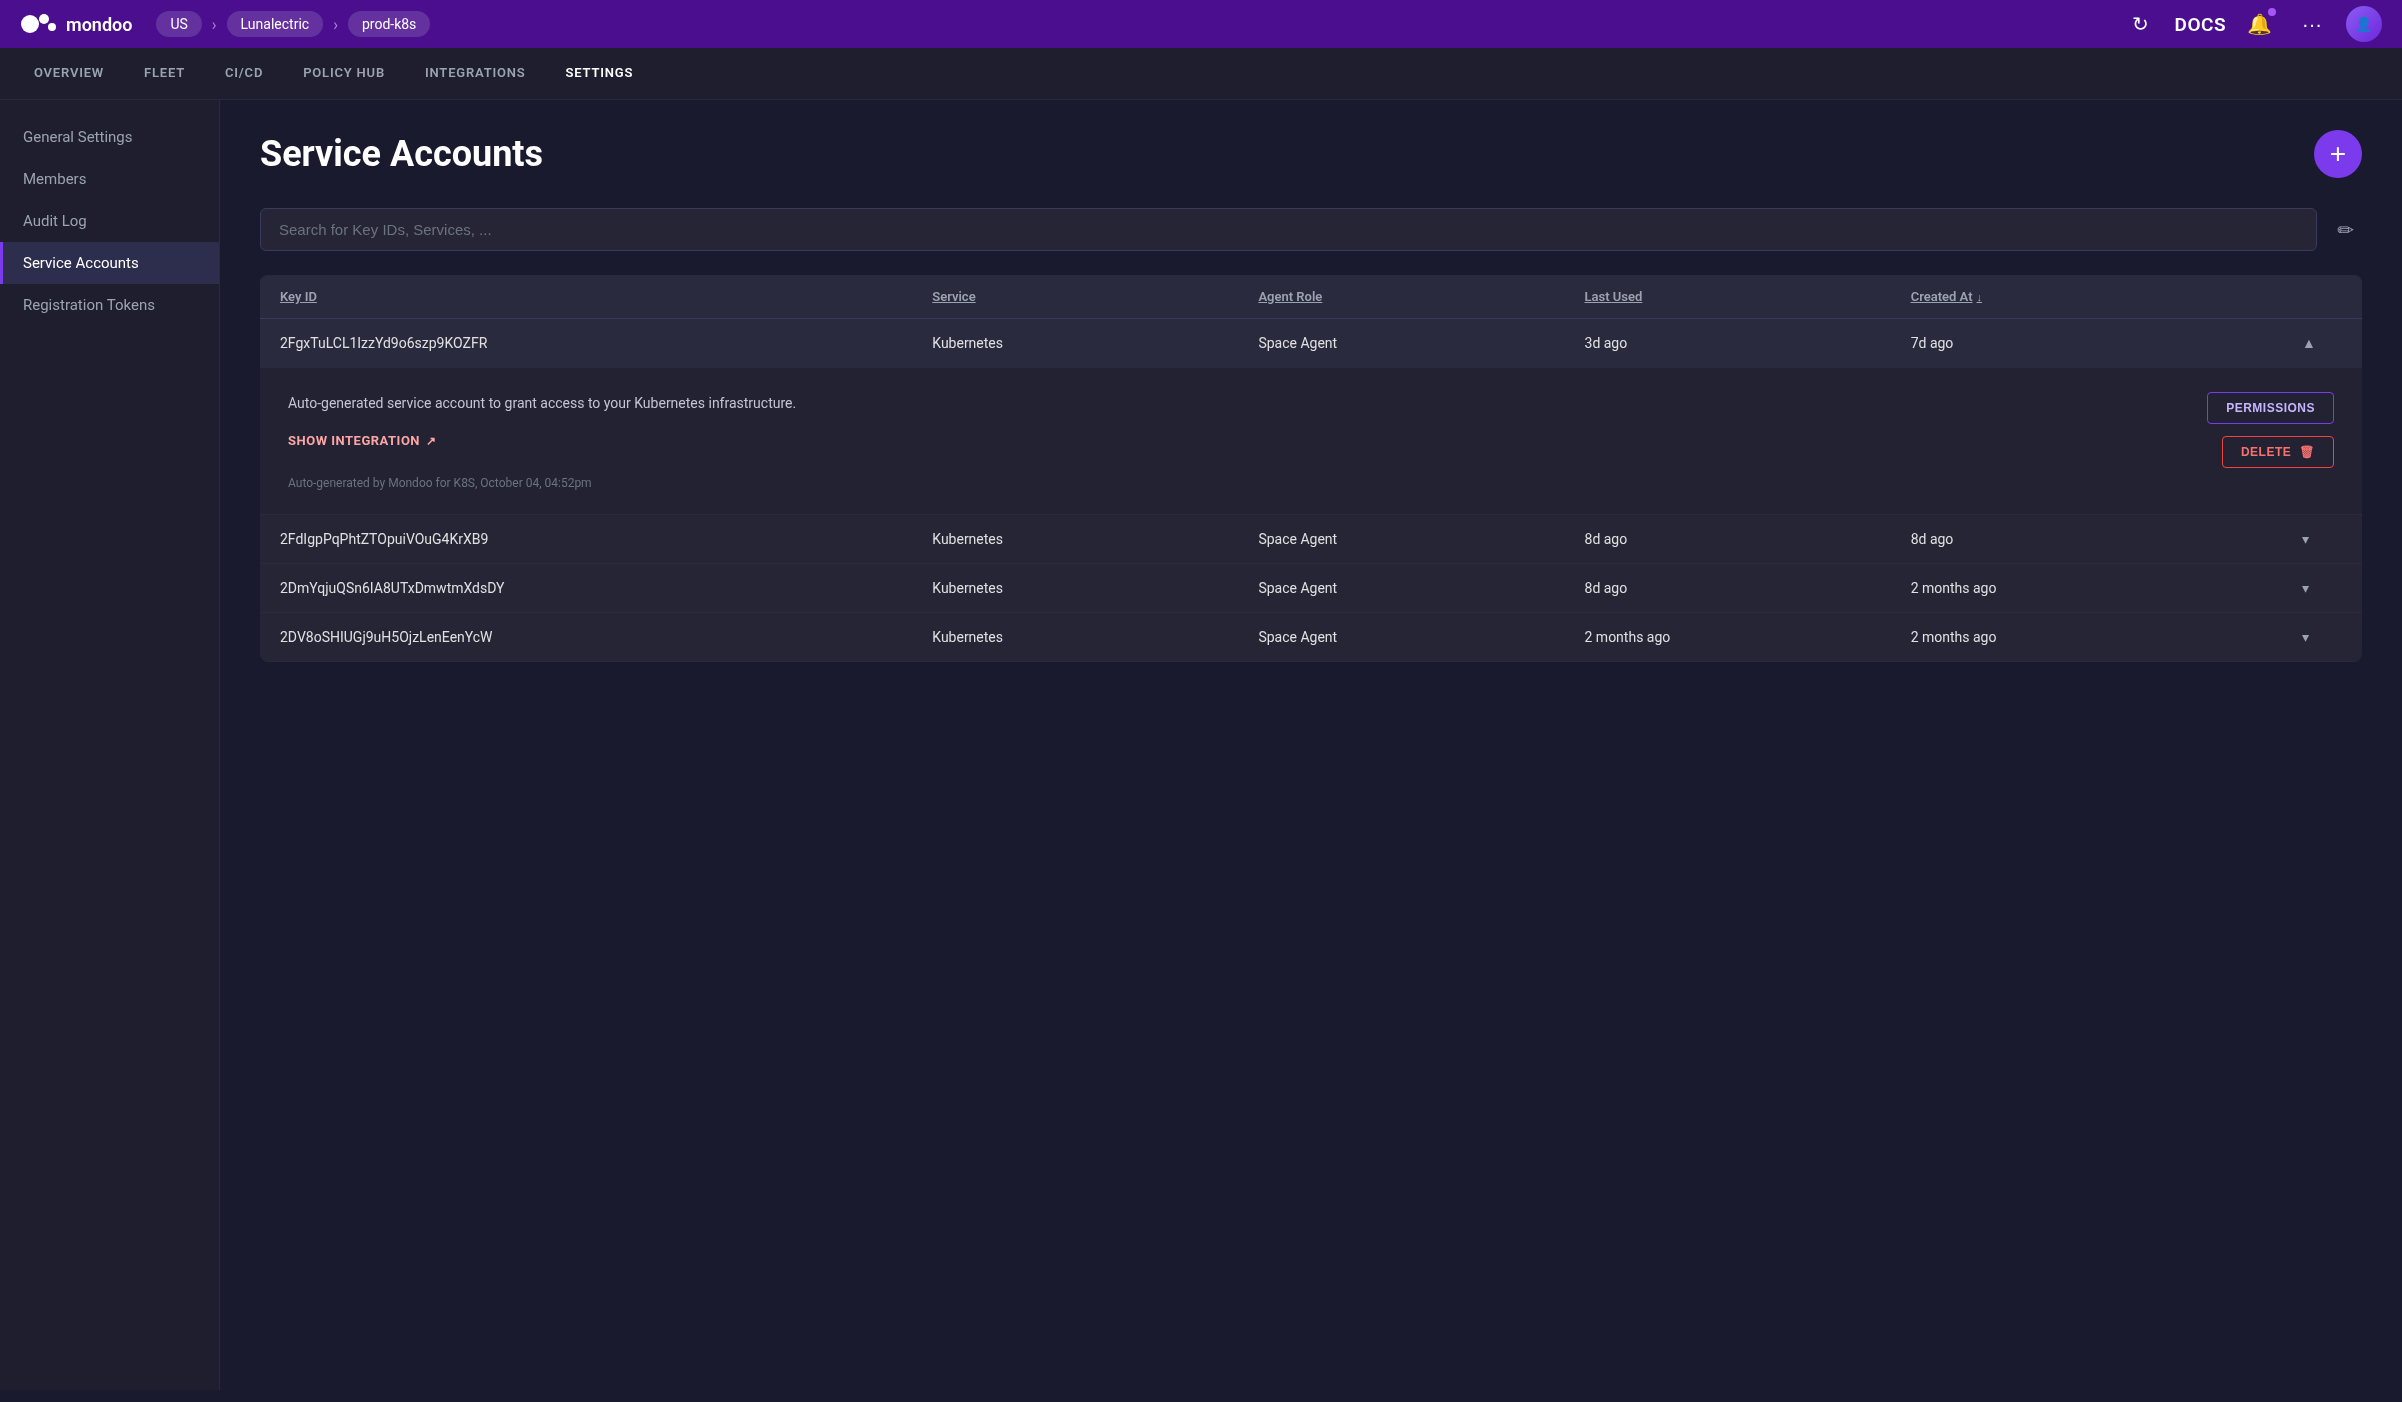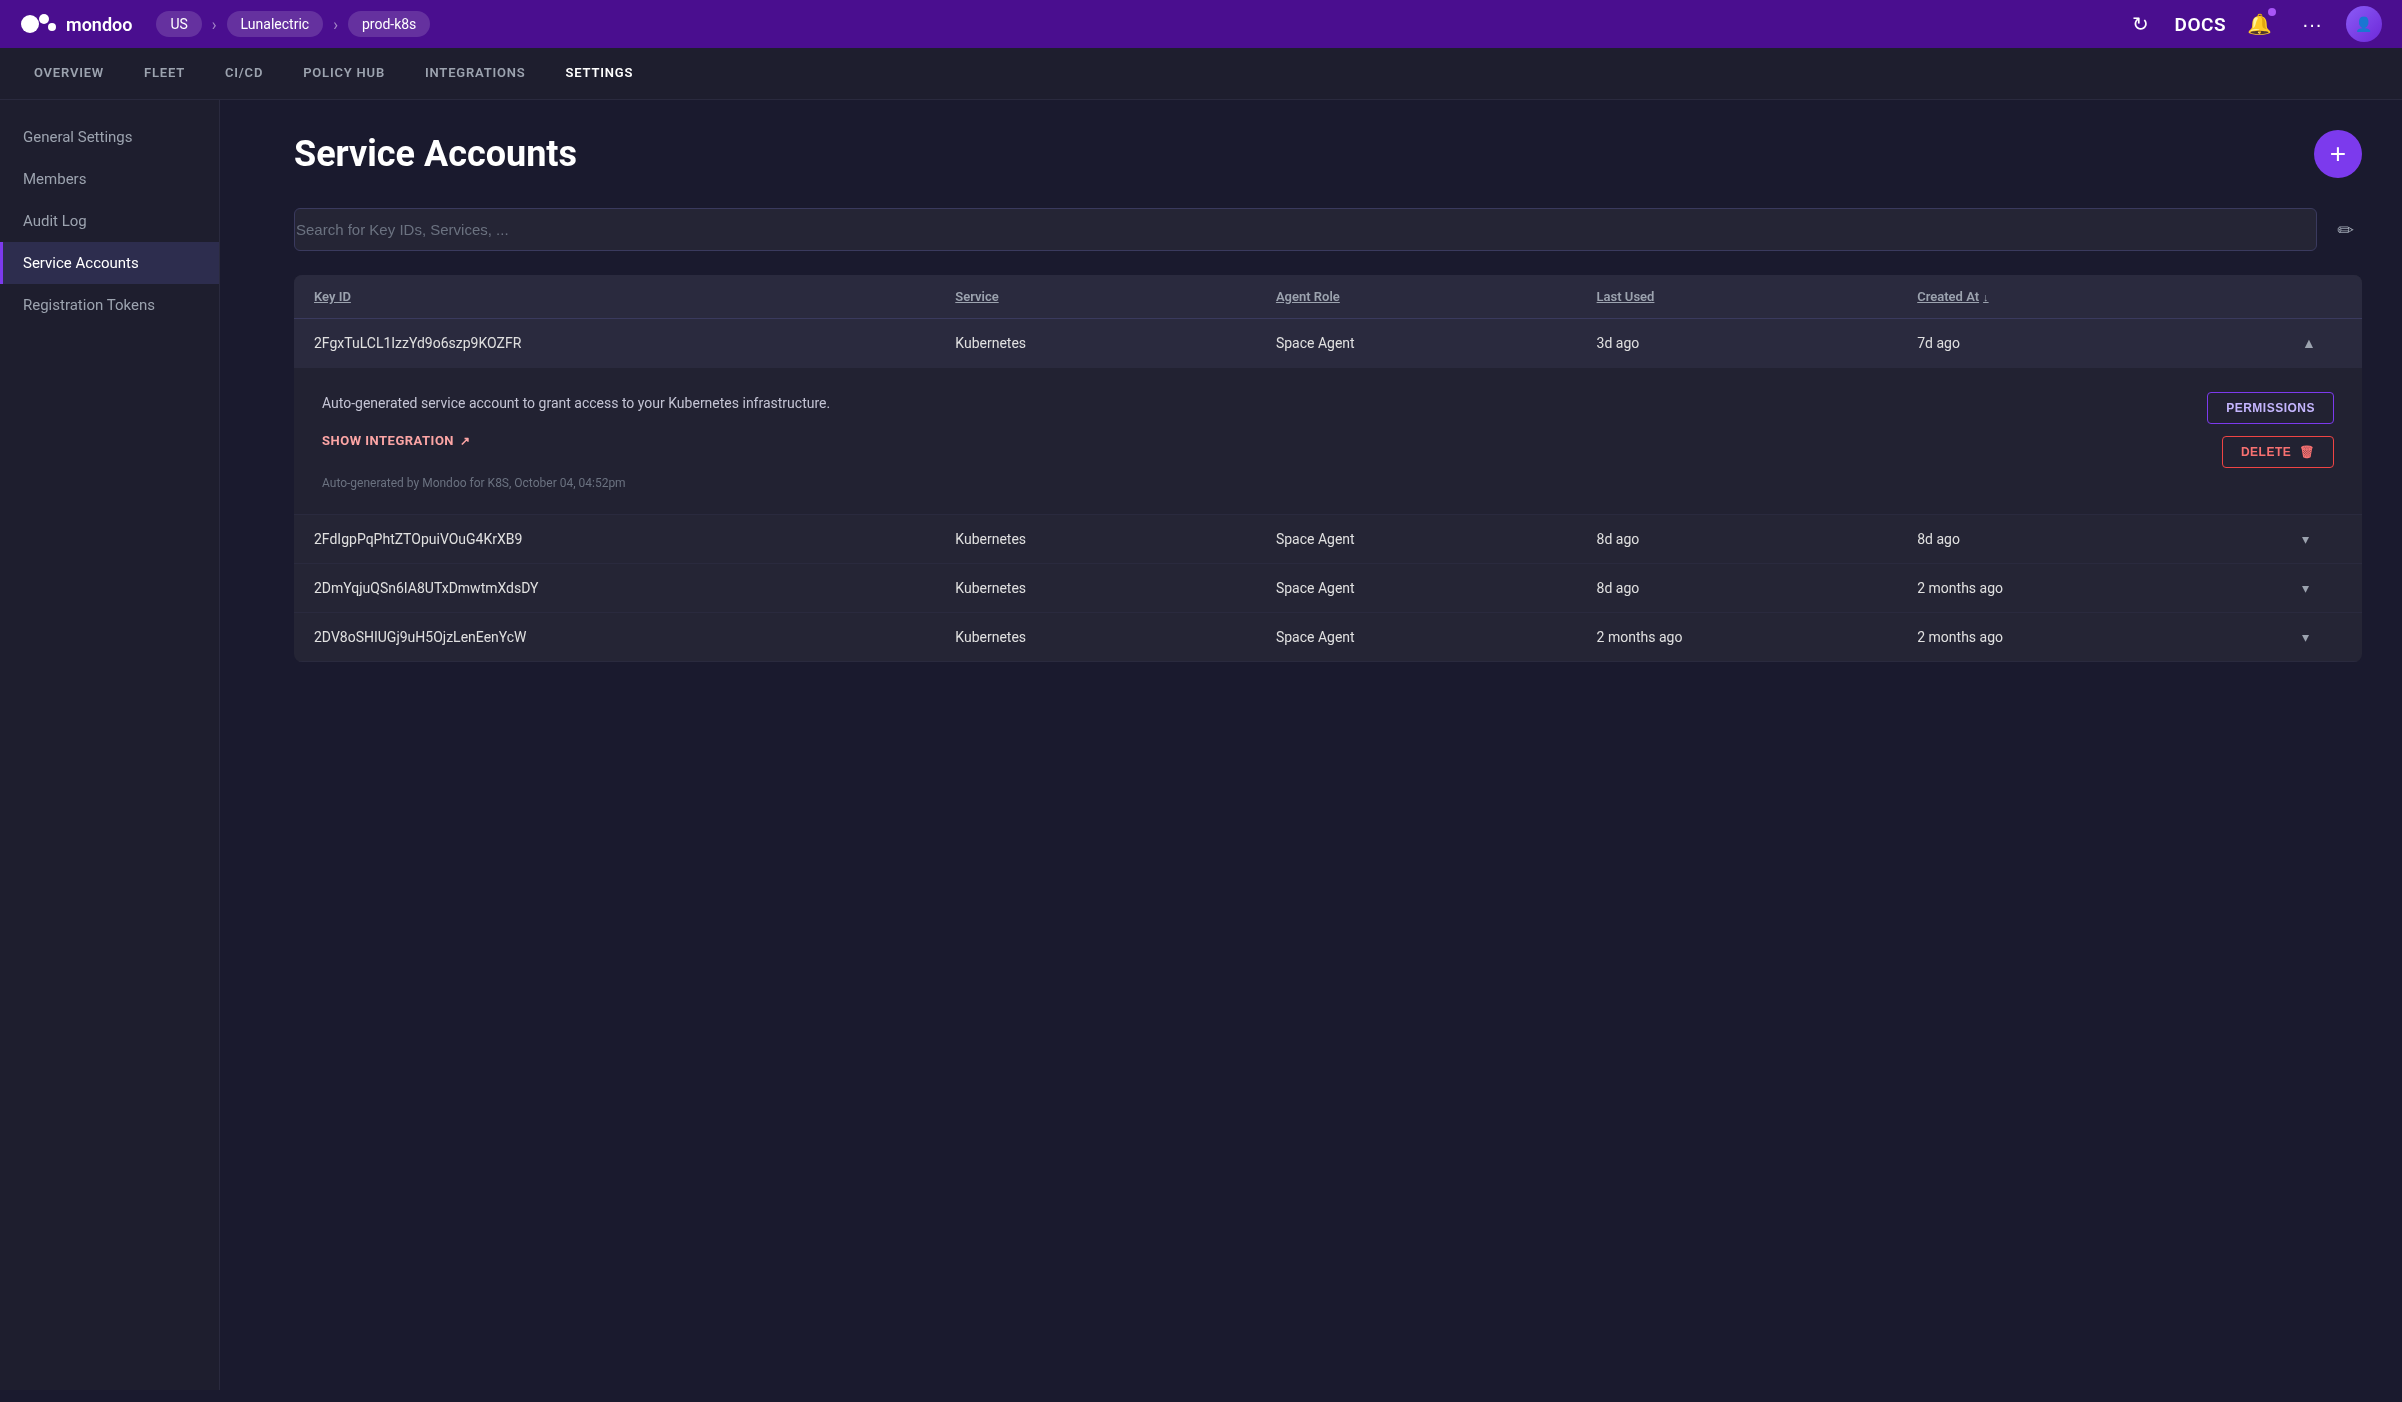--- a/index.html
+++ b/index.html
@@ -128,21 +128,20 @@
     }
     .sub-nav-item.active {
       color: white;
       border-bottom: 2px solid #7c3aed;
     }
 
     
     .main-layout {
       display: flex;
       min-height: calc(100vh - 112px);
-      gap: 34px;
     }
 
     
     .sidebar {
       width: 220px;
       background: #1e1e2e;
       border-right: 1px solid #2a2a3e;
       padding: 16px 0;
       flex-shrink: 0;
     }
@@ -196,21 +195,21 @@
       display: flex;
       align-items: center;
       gap: 12px;
       margin-bottom: 24px;
     }
     .search-input {
       flex: 1;
       background: #252535;
       border: 1px solid #3a3a5e;
       border-radius: 6px;
-      padding: 12px 1px;
+      padding: 12px 18px;
       color: #9ca3af;
       font-size: 15px;
       outline: none;
     }
     .search-input::placeholder { color: #6b7280; }
     .edit-btn {
       background: none;
       border: none;
       color: #9ca3af;
       font-size: 20px;

